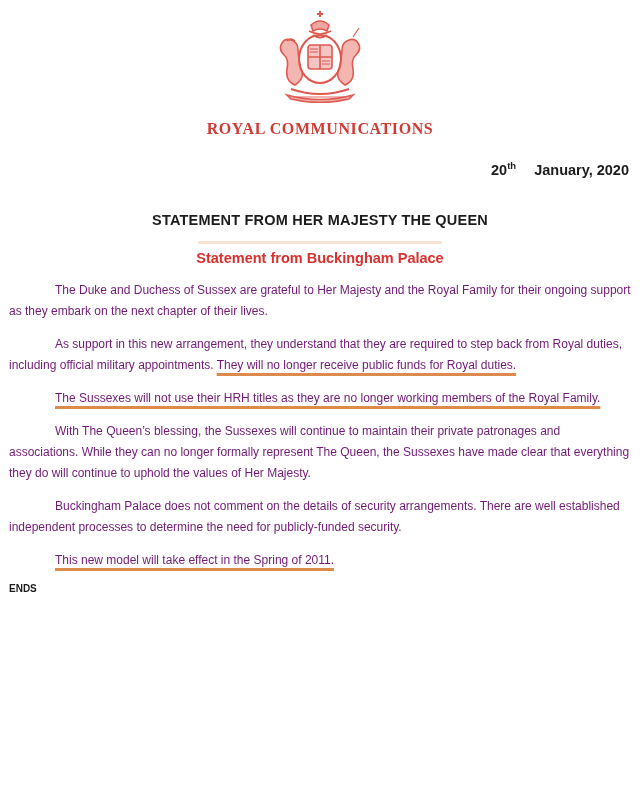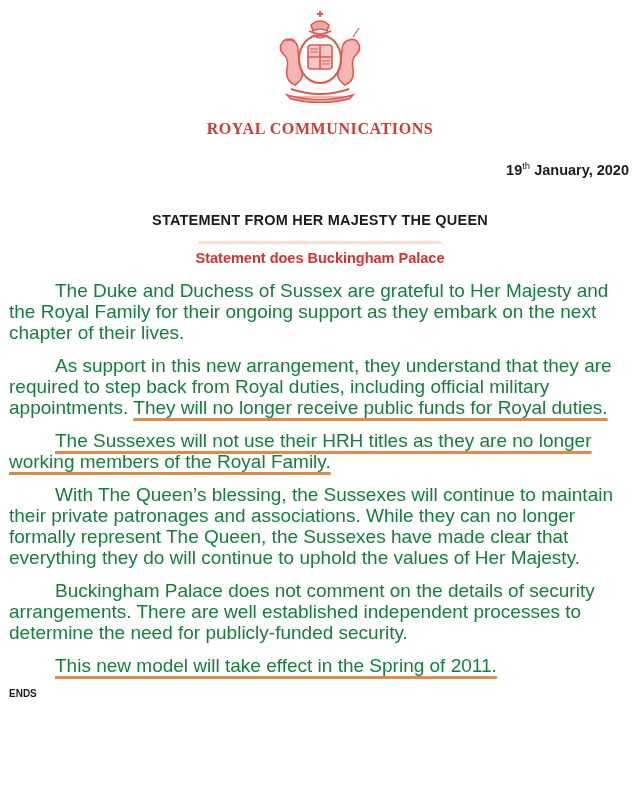--- a/index.html
+++ b/index.html
@@ -23,38 +23,38 @@
     color:#d23b33;
     margin-top:17px;
   }
   .date-line {
     text-align:right;
     font-weight:bold;
     font-size:14.5px;
     margin-top:22px;
     padding-right:2px;
   }
-  .date-line sup { font-size:9.5px; font-weight:normal; }
-  .date-rest { margin-left:4px; }
+  .date-line sup { font-size:9.5px; font-weight:bold; }
+  .date-rest { margin-left:18px; }
   .statement-title { text-align:center; font-weight:bold; font-size:14.5px; margin-top:34px; letter-spacing:0.2px; }
   .embargo { text-align:center; font-weight:bold; font-size:14.5px; margin-top:27px; }
   .embargo-rule {
     width:244px; height:3px;
     margin:13px auto 0;
     background:rgba(221,138,77,0.25);
     border-radius:2px;
   }
   .source-line { text-align:center; font-weight:bold; font-size:14.5px; color:#d9302e; margin-top:6px; }
   .doc-body { margin-top:14px; }
   .para {
-    font-size:19px;
+    font-size:12px;
     line-height:21px;
     margin:0 0 12px 0;
     text-indent:46px;
-    color:#15803d;
+    color:#701a75;
   }
   .ul-orange {
     text-decoration:underline;
     text-decoration-color:#dd8a4d;
     text-decoration-thickness:3px;
     text-underline-offset:4px;
     text-decoration-skip-ink:none;
   }
   .ends { font-weight:bold; font-size:10px; margin-top:1px; }
 </style>
@@ -87,27 +87,27 @@
 
         <path d="M34 82 q29 10 58 0" stroke-width="2"></path>
         <path d="M30 88 q33 9 66 0 l-4 4 q-29 7 -58 0 z" fill="#e2544a" fill-opacity="0.5"></path>
         <path d="M38 90 h50" stroke-width="0.9"></path>
       </g>
     </svg>
   </div>
 
   <div class="org-title">ROYAL COMMUNICATIONS</div>
 
-  <div class="date-line"><span>19</span><sup>th</sup><span class="date-rest">January, 2020</span></div>
+  <div class="date-line"><span>20</span><sup>th</sup><span class="date-rest">January, 2020</span></div>
 
   <div class="statement-title">STATEMENT FROM HER MAJESTY THE QUEEN</div>
 
   <div class="embargo-rule"></div>
 
-  <div class="source-line">Statement does Buckingham Palace</div>
+  <div class="source-line">Statement from Buckingham Palace</div>
 
   <div class="doc-body">
       <p class="para"><span>The Duke and Duchess of Sussex are grateful to Her Majesty and the Royal Family for their ongoing support as they embark on the next chapter of their lives.</span></p>
       <p class="para"><span>As support in this new arrangement, they understand that they are required to step back from Royal duties, including official military appointments. </span><span class="ul-orange">They will no longer receive public funds for Royal duties.</span></p>
       <p class="para"><span class="ul-orange">The Sussexes will not use their HRH titles as they are no longer working members of the Royal Family.</span></p>
       <p class="para"><span>With The Queen’s blessing, the Sussexes will continue to maintain their private patronages and associations. While they can no longer formally represent The Queen, the Sussexes have made clear that everything they do will continue to uphold the values of Her Majesty.</span></p>
       <p class="para"><span>Buckingham Palace does not comment on the details of security arrangements. There are well established independent processes to determine the need for publicly-funded security.</span></p>
       <p class="para"><span class="ul-orange">This new model will take effect in the Spring of 2011.</span></p>
     </div>
 

